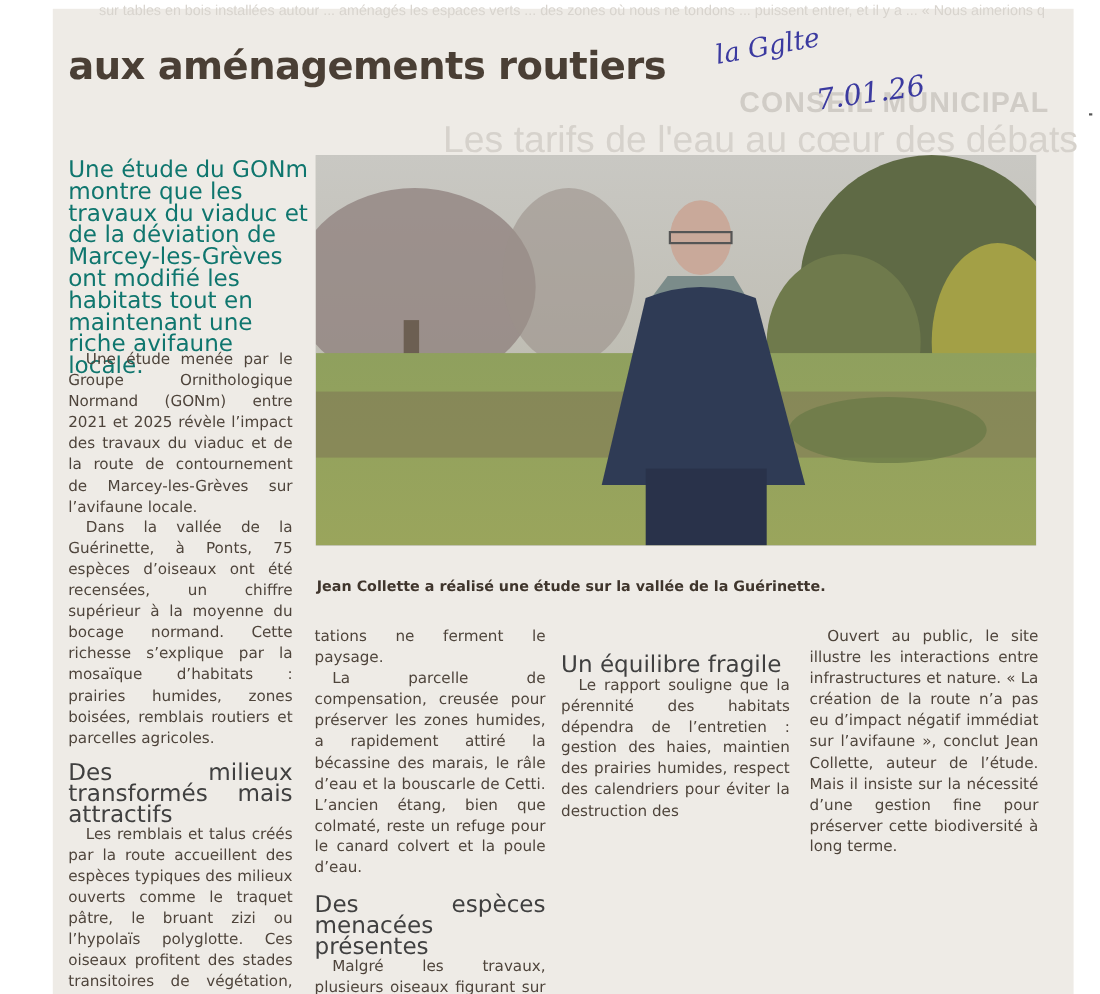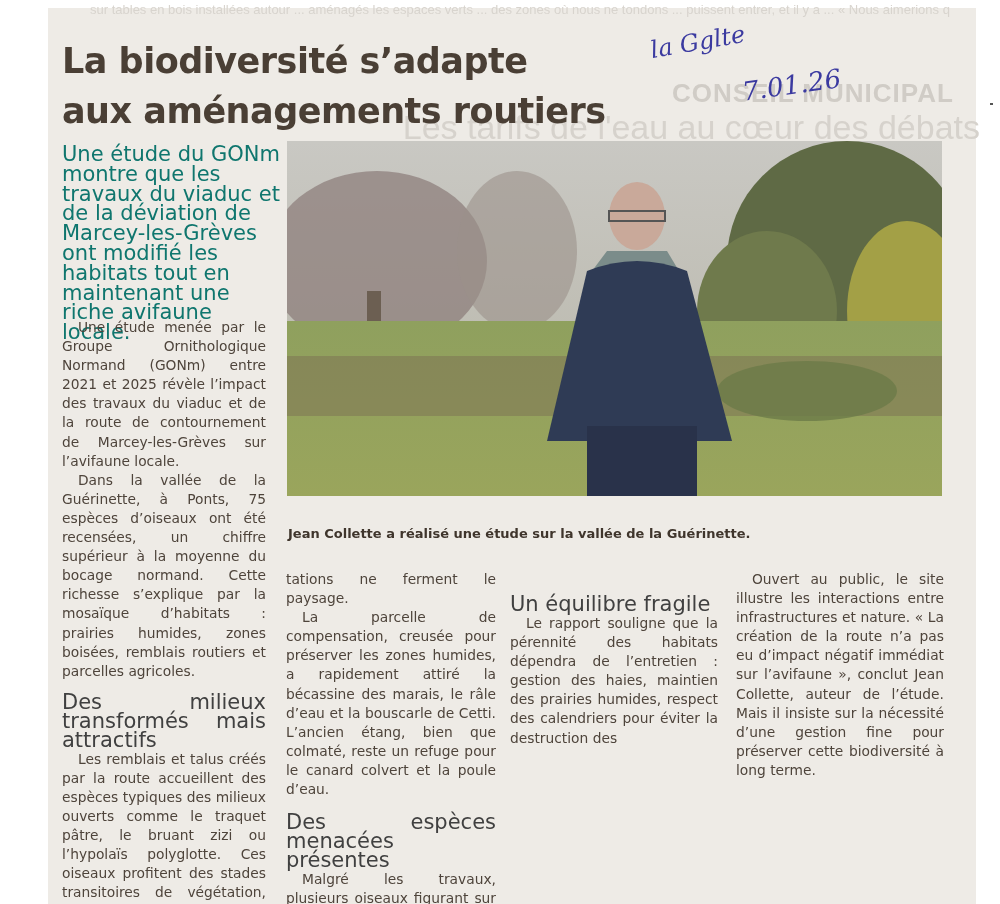--- a/index.html
+++ b/index.html
@@ -69,21 +69,20 @@
 </head>
 <body>
 
 <div class="paper"></div>
 
 <div class="bleed-top">sur tables en bois installées autour ... aménagés les espaces verts ... des zones où nous ne tondons ... puissent entrer, et il y a ... « Nous aimerions que ... des arbres</div>
 <div class="bleed-right-head">CONSEIL MUNICIPAL</div>
 <div class="bleed-right-title">Les tarifs de l'eau au cœur des débats</div>
 
 <div class="title">
-  <div>La biodiversité s’adapte</div>
   <div>aux aménagements routiers</div>
 </div>
 
 <div class="handwriting hw1">la Gglte</div>
 <div class="handwriting hw2">7.01.26</div>
 
 <div class="chapo">Une étude du GONm montre que les travaux du viaduc et de la déviation de Marcey-les-Grèves ont modifié les habitats tout en maintenant une riche avifaune locale.</div>
 
 <div class="photo">
   <svg width="655" height="355" viewBox="0 0 655 355">

